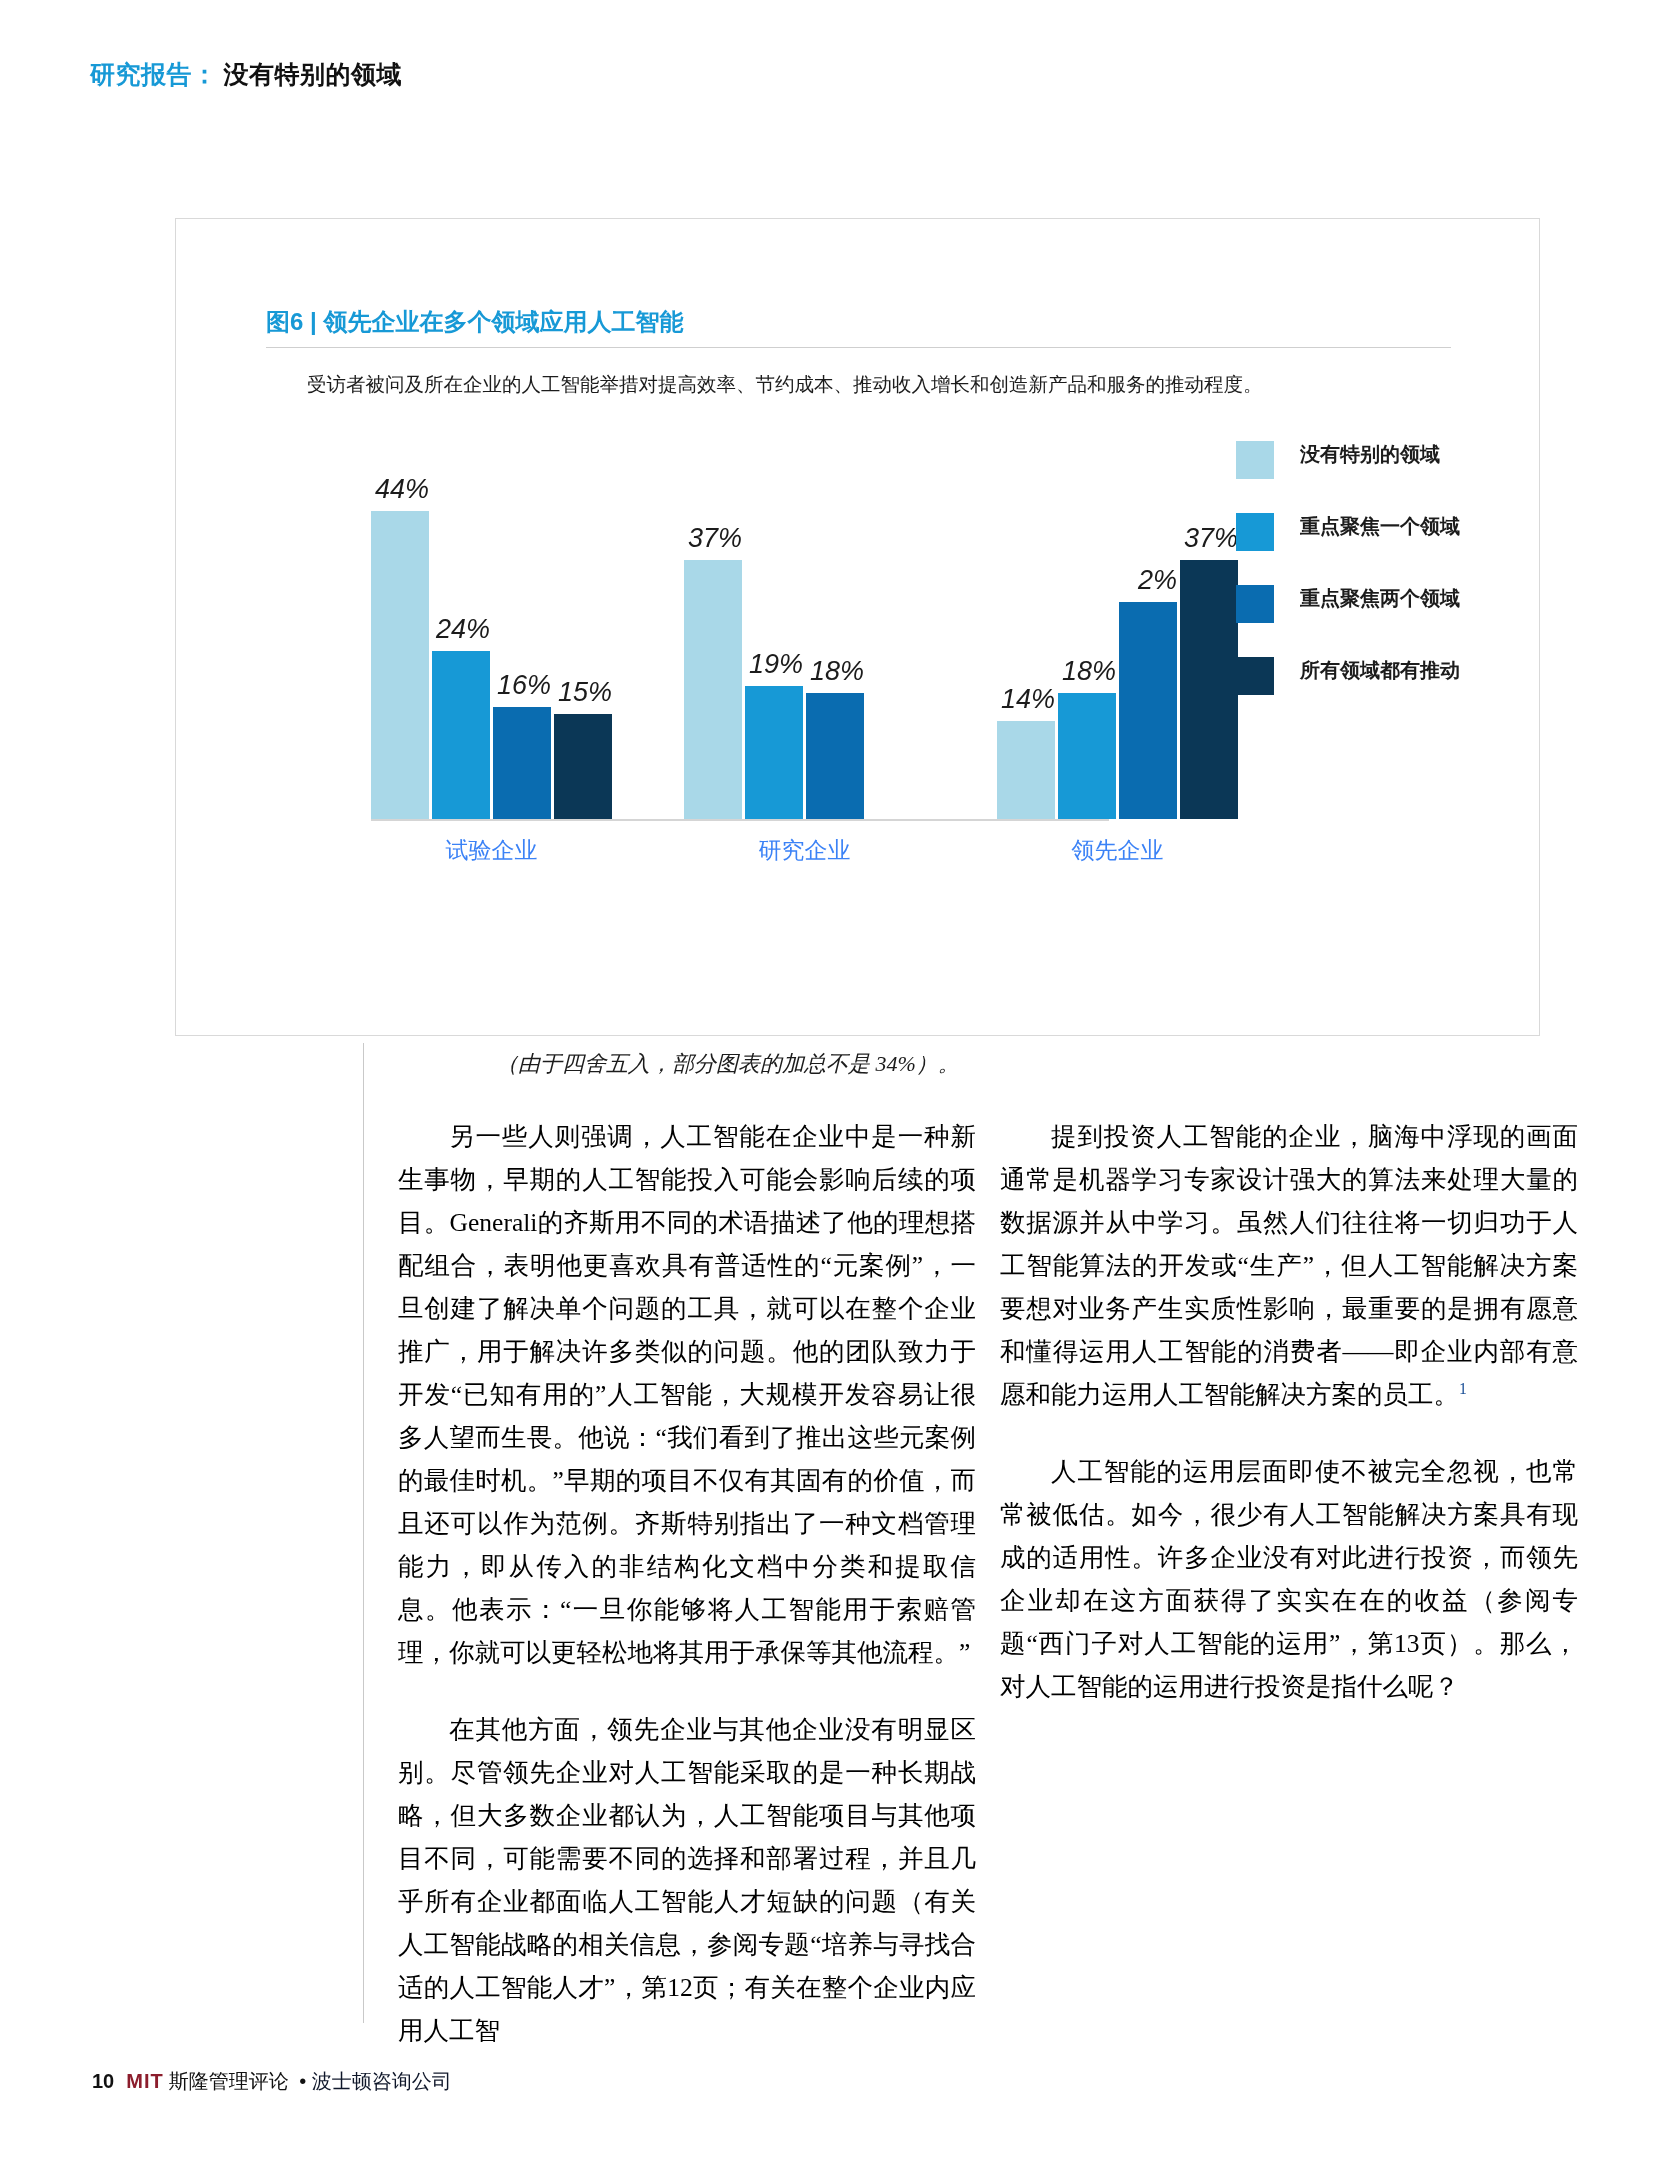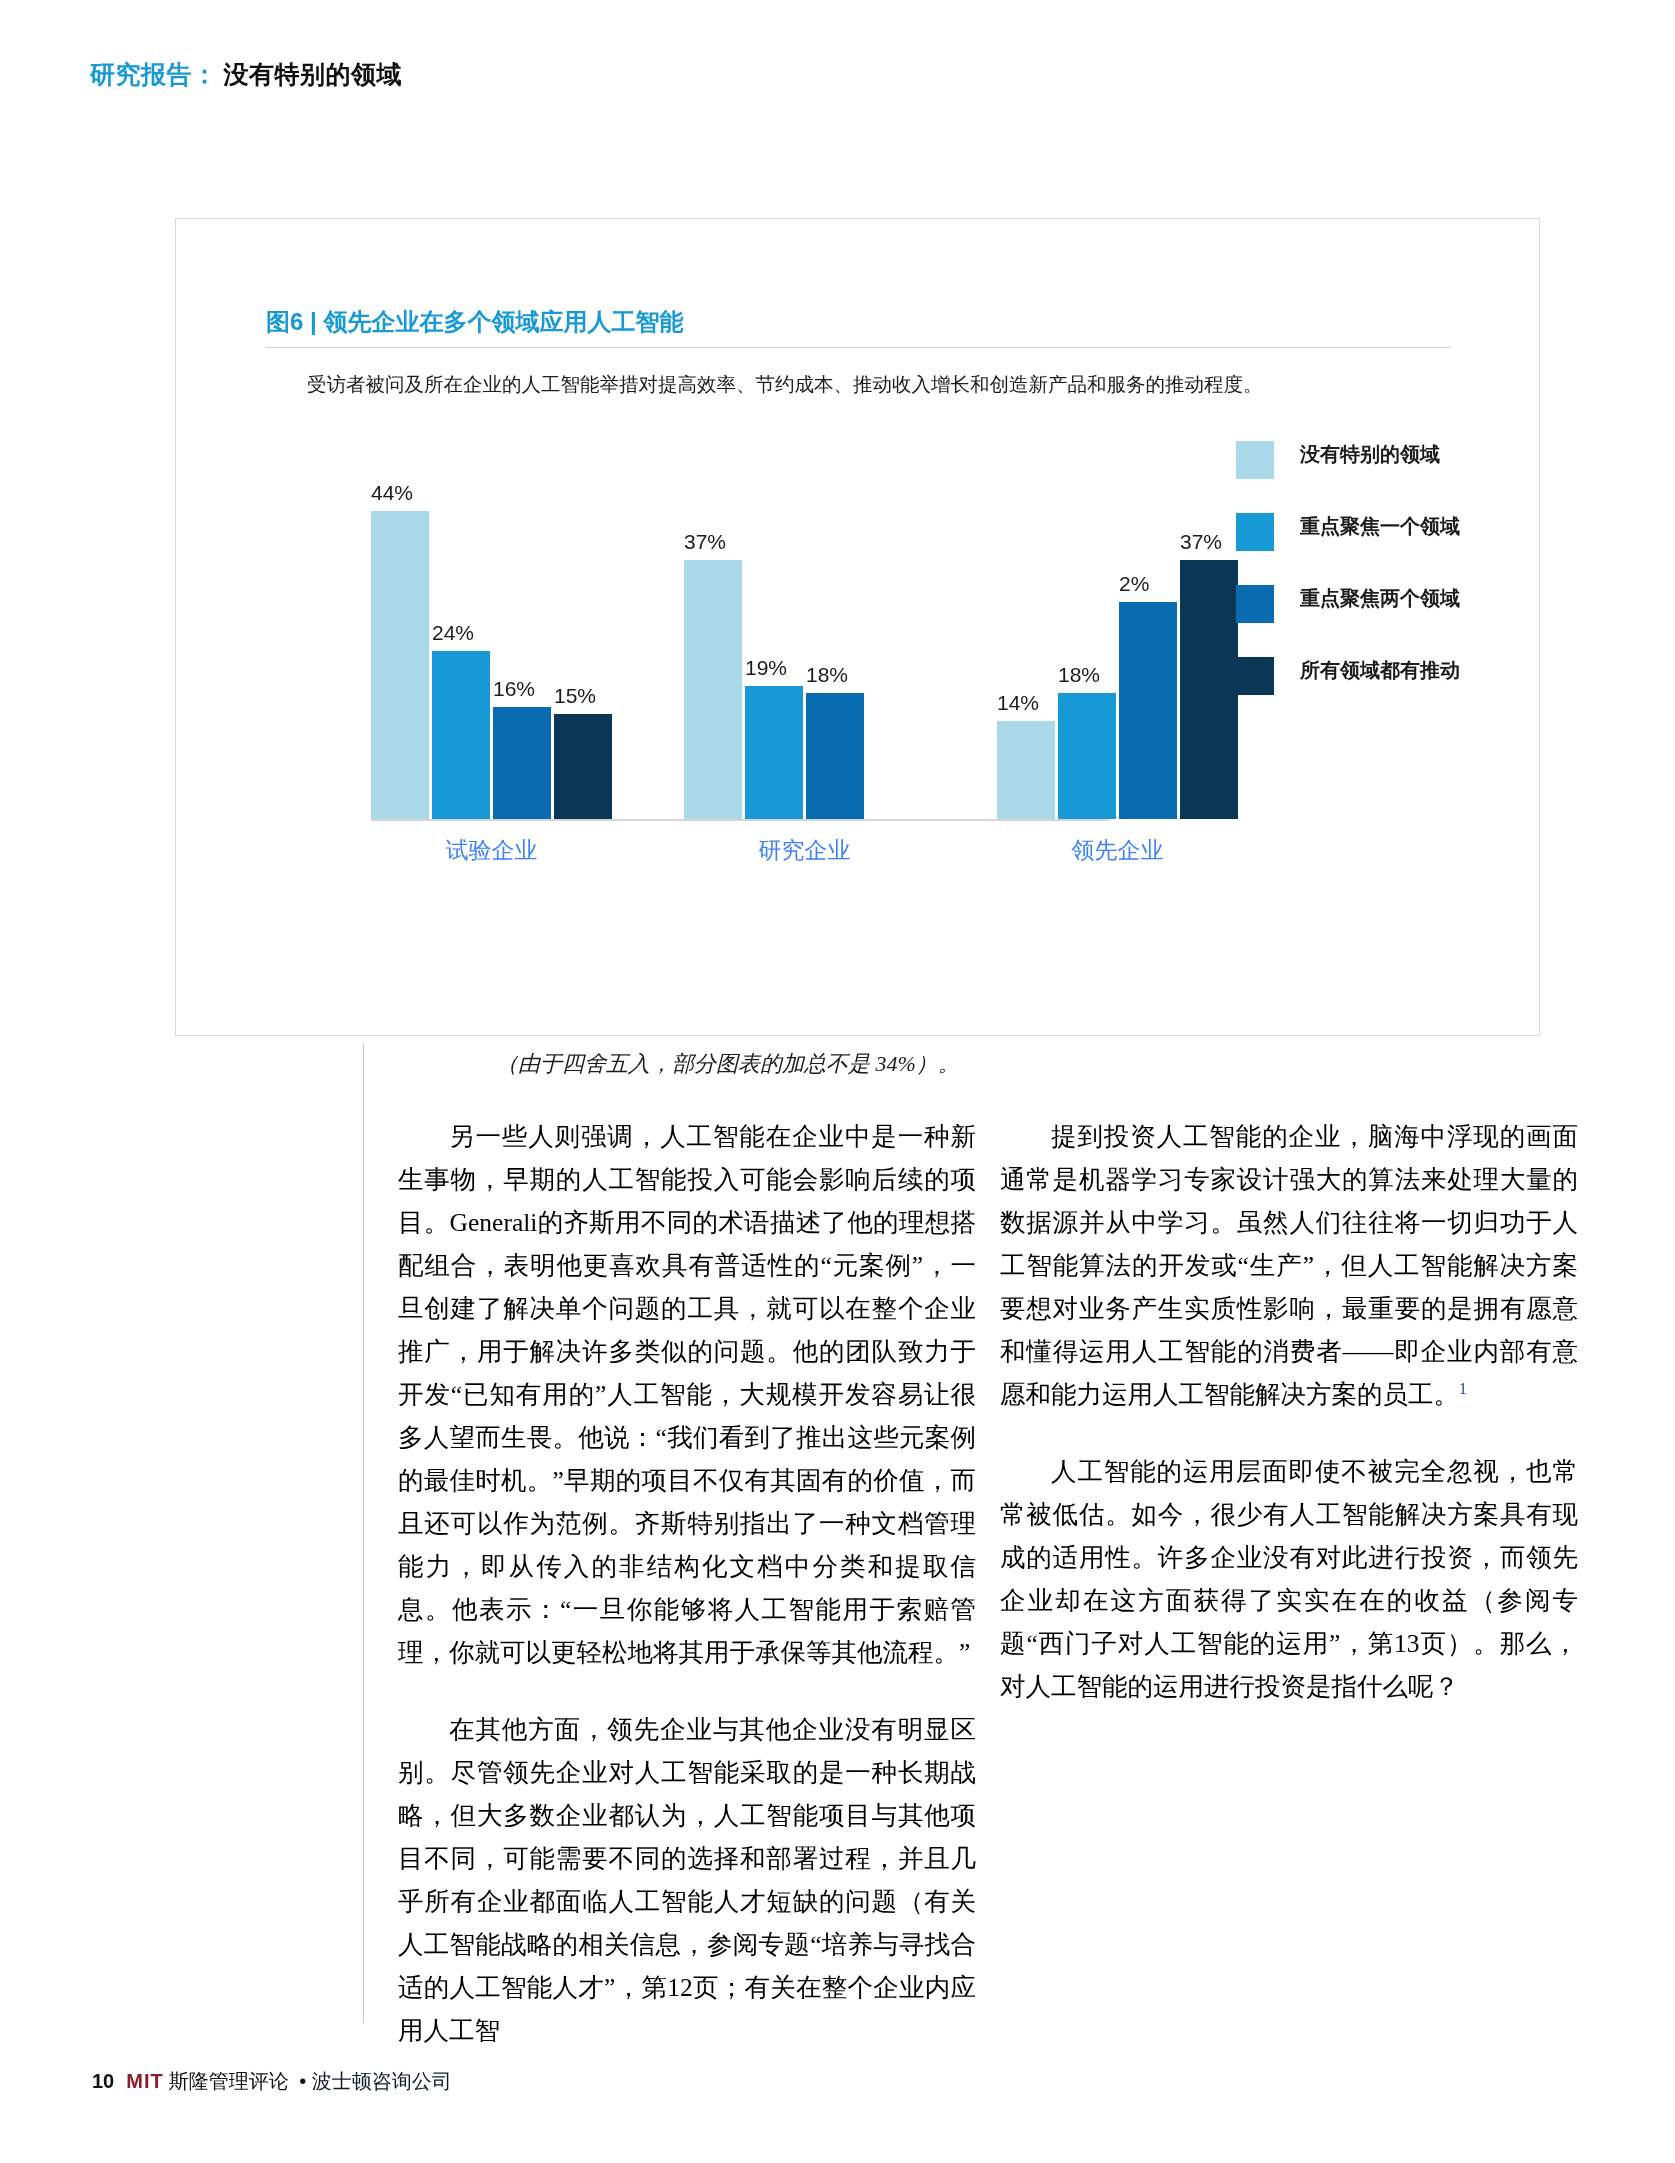--- a/index.html
+++ b/index.html
@@ -109,25 +109,26 @@
     width: 58px;
   }
   .bar {
     position: absolute;
     bottom: 0;
     width: 100%;
   }
   .bar-label {
     position: absolute;
     width: 100%;
-    text-align: left;
-    font-family: "Liberation Sans", "DejaVu Sans", sans-serif;
-    font-size: 21px;
+    text-align: right;
+    font-family: "Liberation Sans", "DejaVu Sans", sans-serif;
+    font-size: 27px;
     color: #1c1c1c;
     white-space: nowrap;
+    font-style: italic;
   }
 
   .cat-label {
     position: absolute;
     top: 366px;
     font-family: "Liberation Sans", "DejaVu Sans", sans-serif;
     font-size: 23px;
     color: #3b82f6;
     text-align: center;
     white-space: nowrap;

